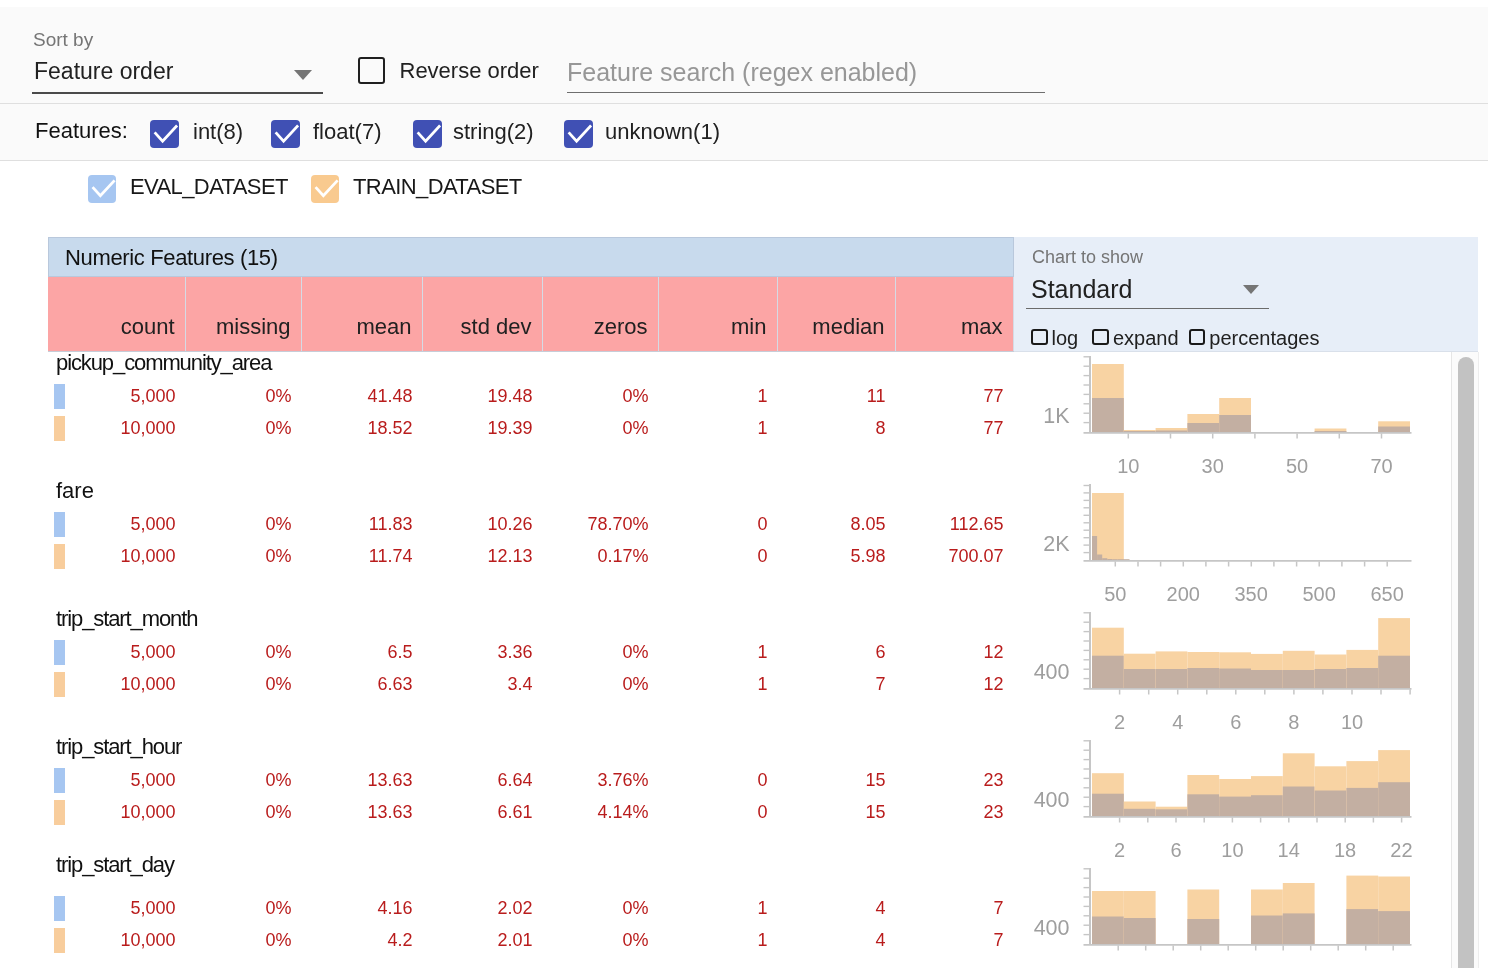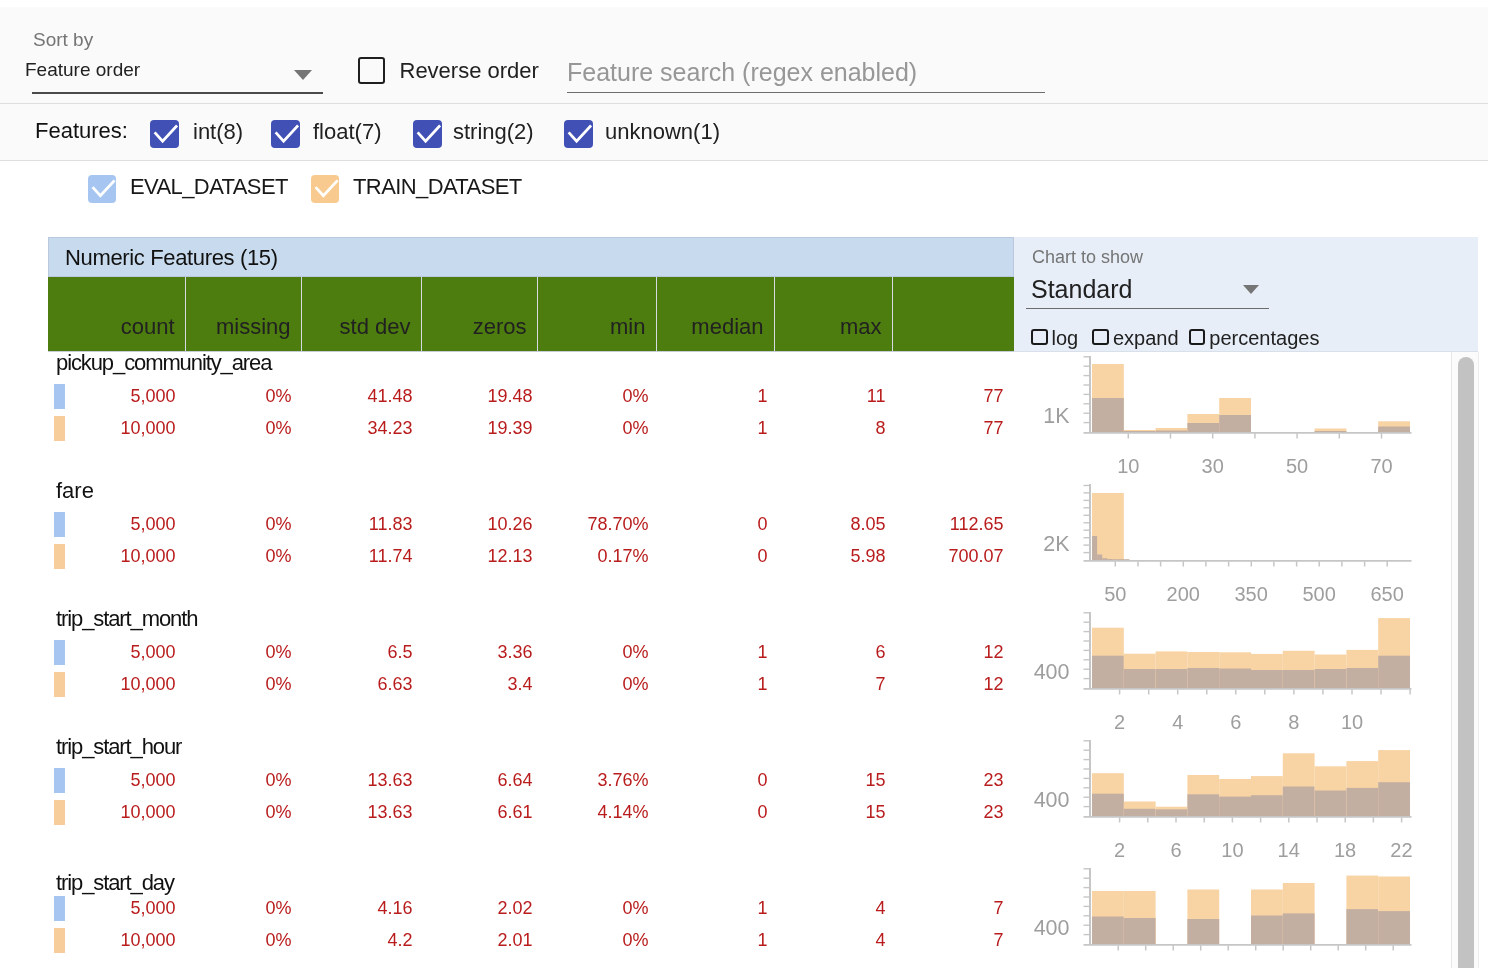--- a/index.html
+++ b/index.html
@@ -19,21 +19,21 @@
   .arrow { position:absolute; width:0; height:0; }
 </style></head>
 <body>
 <div id="root">
 
   <div style="position:absolute;left:0;top:7px;width:1488px;height:153.5px;background:#FAFAFA"></div>
   <div style="position:absolute;left:0;top:103.2px;width:1488px;height:1.3px;background:#DFDFDF"></div>
   <div style="position:absolute;left:0;top:160.2px;width:1488px;height:1.3px;background:#DFDFDF"></div>
 
   <div class="t" style="left:33px;top:29.6px;font-size:19px;color:#757575">Sort by</div>
-  <div class="t" style="left:25px;top:59.5px;font-size:19px">Feature order</div>
+  <div class="t" style="left:34px;top:59.5px;font-size:23px">Feature order</div>
   <div class="arrow" style="left:294px;top:69.5px;border-left:9.5px solid transparent;border-right:9.5px solid transparent;border-top:10px solid #757575"></div>
   <div style="position:absolute;left:32px;top:92px;width:291px;height:1.6px;background:#4A4A4A"></div>
 
   <div style="position:absolute;left:357.5px;top:56.5px;width:27px;height:27px;border:2.5px solid #1F1F1F;border-radius:3px;box-sizing:border-box"></div>
   <div class="t" style="left:399.5px;top:59.6px;font-size:22px">Reverse order</div>
 
   <div class="t" style="left:567px;top:59.5px;font-size:25px;color:#979797">Feature search (regex enabled)</div>
   <div style="position:absolute;left:567px;top:91.5px;width:478px;height:1.4px;background:#6E6E6E"></div>
 
   <div class="t" style="left:35px;top:120.4px;font-size:22px;color:#111">Features:</div>
@@ -71,23 +71,24 @@
   <div class="cb" style="left:311px;top:175px;width:28px;height:28px;background:#F9CA8F;border-radius:4px">
       <svg width="28" height="28" viewBox="0 0 24 24" style="display:block">
         <path d="M3.9 10.4 L10.6 17.8 L22.8 4.6" fill="none" stroke="#fff" stroke-width="2.4"></path>
       </svg>
     </div>
   <div class="t" style="left:353px;top:175.8px;font-size:22px;letter-spacing:-0.6px;color:#181818">TRAIN_DATASET</div>
 
   <div style="position:absolute;left:48px;top:236.5px;width:966px;height:40.5px;background:#C8DAED;border:1px solid #B9C8DC;box-sizing:border-box"></div>
   <div class="t" style="left:65px;top:246.8px;font-size:22px;font-weight:normal;letter-spacing:-0.35px;color:#111">Numeric Features (15)</div>
 
-  <div style="position:absolute;left:48px;top:277px;width:966px;height:74.5px;background:#4d7c0f;border-bottom:1.3px solid #C6CDD8;box-sizing:border-box;display:flex;font-size:22px;color:#212121">
+  <div style="position:absolute;left:48px;top:277px;width:966px;height:74.5px;background:#fca5a5;border-bottom:1.3px solid #C6CDD8;box-sizing:border-box;display:flex;font-size:22px;color:#212121">
       <span class="hc" style="width:138px">count</span>
       <span class="hc" style="width:116px">missing</span>
+      <span class="hc" style="width:121px">mean</span>
       <span class="hc" style="width:120px">std dev</span>
       <span class="hc" style="width:116px">zeros</span>
       <span class="hc" style="width:119px">min</span>
       <span class="hc" style="width:118px">median</span>
       <span class="hc" style="width:118px">max</span>
     </div>
 
   <div style="position:absolute;left:1014px;top:236.5px;width:464px;height:115px;background:#E7EEF8;border-bottom:1px solid #D9E0EA;box-sizing:border-box"></div>
   <div class="t" style="left:1032px;top:248px;font-size:18px;color:#757575">Chart to show</div>
   <div class="t" style="left:1031px;top:277.2px;font-size:25px">Standard</div>
@@ -109,21 +110,21 @@
       <span style="width:121px">41.48</span>
       <span style="width:120px">19.48</span>
       <span style="width:116px">0%</span>
       <span style="width:119px">1</span>
       <span style="width:118px">11</span>
       <span style="width:118px">77</span>
     </div>
 <div class="nrow" style="top:412px">
       <span style="width:138px">10,000</span>
       <span style="width:116px">0%</span>
-      <span style="width:121px">34.23</span>
+      <span style="width:121px">18.52</span>
       <span style="width:120px">19.39</span>
       <span style="width:116px">0%</span>
       <span style="width:119px">1</span>
       <span style="width:118px">8</span>
       <span style="width:118px">77</span>
     </div>
 <div class="fname" style="top:479.5px;letter-spacing:0">fare</div>
 <div class="sq" style="top:512px;background:#A6C6F1"></div>
 <div class="sq" style="top:544px;background:#F8CD9C"></div>
 <div class="nrow" style="top:508px">
@@ -185,21 +186,21 @@
 <div class="nrow" style="top:796px">
       <span style="width:138px">10,000</span>
       <span style="width:116px">0%</span>
       <span style="width:121px">13.63</span>
       <span style="width:120px">6.61</span>
       <span style="width:116px">4.14%</span>
       <span style="width:119px">0</span>
       <span style="width:118px">15</span>
       <span style="width:118px">23</span>
     </div>
-<div class="fname" style="top:872px;letter-spacing:-1.1px">trip_start_day</div>
+<div class="fname" style="top:854px;letter-spacing:-1.1px">trip_start_day</div>
 <div class="sq" style="top:896px;background:#A6C6F1"></div>
 <div class="sq" style="top:928px;background:#F8CD9C"></div>
 <div class="nrow" style="top:892px">
       <span style="width:138px">5,000</span>
       <span style="width:116px">0%</span>
       <span style="width:121px">4.16</span>
       <span style="width:120px">2.02</span>
       <span style="width:116px">0%</span>
       <span style="width:119px">1</span>
       <span style="width:118px">4</span>

